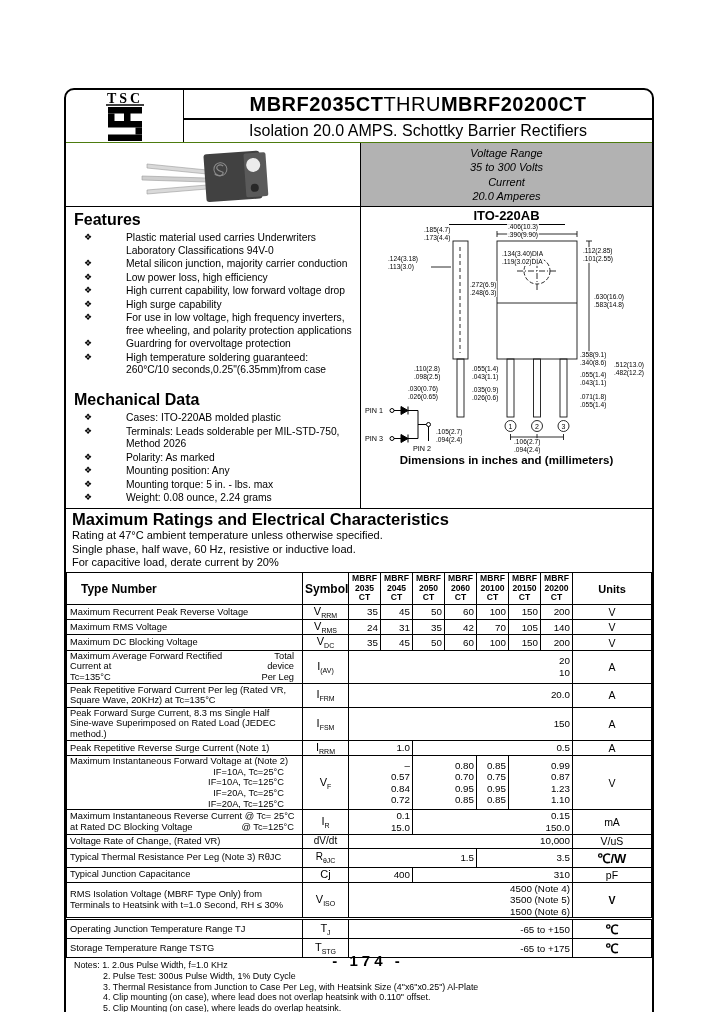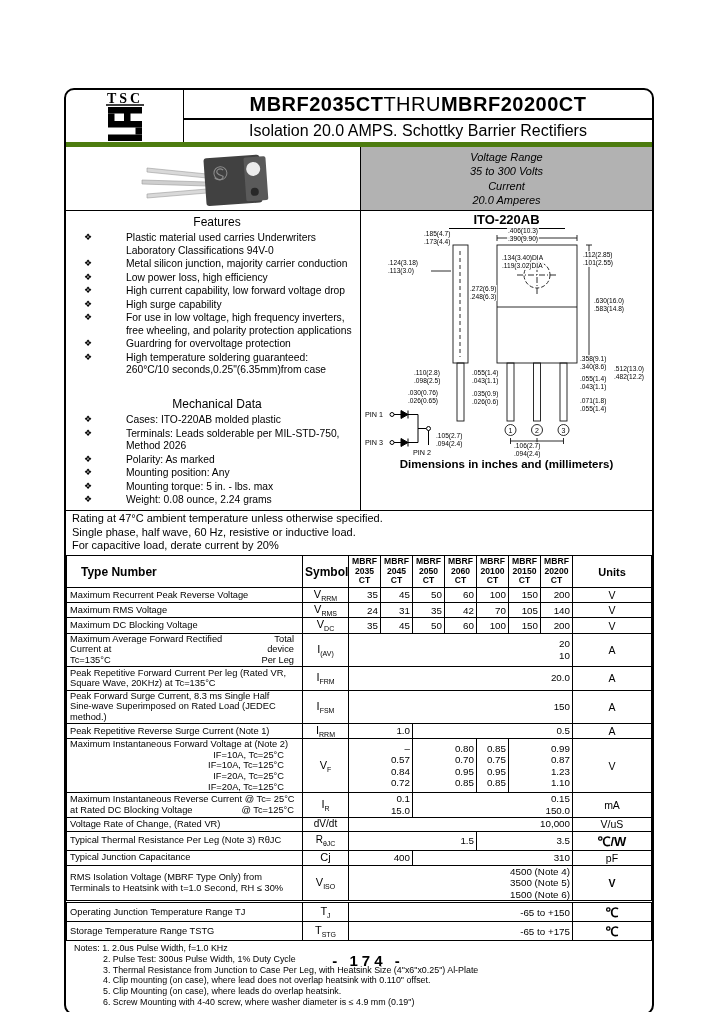--- a/index.html
+++ b/index.html
@@ -2,38 +2,38 @@
 <html><head>
 <meta charset="utf-8">
 <style>
   html,body{margin:0;padding:0;background:#fff;}
   .page{position:relative;width:720px;height:1012px;background:#fff;color:#000;
         font-family:"Liberation Sans",sans-serif;overflow:hidden;}
   .frame{position:absolute;left:64px;top:88px;width:586px;border:2px solid #000;border-radius:10px;background:#fff;}
   .ml{white-space:pre-line;}
 
   
-  .hdr{display:flex;border-bottom:5px solid #4d7c0f;height:52px;}
+  .hdr{display:flex;border-bottom:1px solid #4d7c0f;height:52px;}
   .logo-cell{width:117px;border-right:1px solid #000;display:flex;align-items:center;justify-content:center;}
   .title-cell{flex:1;display:flex;flex-direction:column;}
   .main-title{height:28px;display:flex;align-items:center;justify-content:center;font-size:20px;letter-spacing:.5px;}
   .main-title b{font-weight:bold;}
   .sub-title{flex:1;border-top:2px solid #000;display:flex;align-items:center;justify-content:center;font-size:16px;}
 
   
   .photo-row{display:flex;height:63px;border-bottom:1px solid #000;font-style:italic;}
   .photo-cell{width:294px;border-right:1px solid #000;display:flex;align-items:center;justify-content:center;}
   .spec-cell{flex:1;background:#b2b2b2;display:flex;flex-direction:column;align-items:center;justify-content:center;
              font-size:11px;line-height:1.3;}
 
   
   .twocol{display:flex;border-bottom:1px solid #000;}
   .leftcol{width:294px;border-right:1px solid #000;padding:2px 0 2px 0;}
   .rightcol{flex:1;position:relative;}
-  .sec-title{font-size:12px;font-weight:normal;margin:2px 0 3px 8px;text-align:center;}
+  .sec-title{font-size:16px;font-weight:bold;margin:2px 0 3px 8px;}
   .li{display:flex;font-size:10.3px;line-height:1.22;margin:0 2px 1px 0;}
   .li .b{flex:none;width:42px;padding-left:18px;font-size:9px;}
   .li .t{flex:1;}
   .pkg-title{font-size:13px;font-weight:bold;text-align:center;margin-top:1px;}
   .pkg-underline{width:116px;border-top:1.5px solid #000;margin:1px auto 0 auto;}
   .draw{position:relative;height:228px;}
   .draw svg{position:absolute;left:0;top:0;}
   .dim{position:absolute;font-size:6.6px;line-height:1.22;white-space:pre-line;background:rgba(255,255,255,.85);padding:0 1px;}
   .caption{font-size:11.5px;font-weight:bold;text-align:center;padding:1px 0 2px 0;}
 
@@ -153,21 +153,21 @@
       <div class="li">
             <span class="b">❖</span>
             <span class="t ml">Guardring for overvoltage protection</span>
           </div>
       <div class="li">
             <span class="b">❖</span>
             <span class="t ml">High temperature soldering guaranteed:
 260°C/10 seconds,0.25"(6.35mm)from case</span>
           </div>
 
-      <div class="sec-title" style="margin-top:20px;">Mechanical Data</div>
+      <div class="sec-title" style="margin-top:14px;">Mechanical Data</div>
       <div class="li">
             <span class="b">❖</span>
             <span class="t ml">Cases: ITO-220AB molded plastic</span>
           </div>
       <div class="li">
             <span class="b">❖</span>
             <span class="t ml">Terminals: Leads solderable per MIL-STD-750,
 Method 2026</span>
           </div>
       <div class="li">
@@ -286,20 +286,21 @@
         <div class="dim" style="left:252px;top:136px;">.512(13.0)
 .482(12.2)</div>
         <div class="dim" style="left:218px;top:168px;">.071(1.8)
 .055(1.4)</div>
       </div>
       <div class="caption">Dimensions in inches and (millimeters)</div>
     </div>
   </div>
 
   <div class="ratings">
+    <div class="big">Maximum Ratings and Electrical Characteristics</div>
     <div class="d">Rating at 47°C ambient temperature unless otherwise specified.</div>
     <div class="d">Single phase, half wave, 60 Hz, resistive or inductive load.</div>
     <div class="d">For capacitive load, derate current by 20%</div>
   </div>
 
   <table>
     <colgroup>
       <col style="width:236px;">
           <col style="width:46px;">
       <col style="width:32px;">

